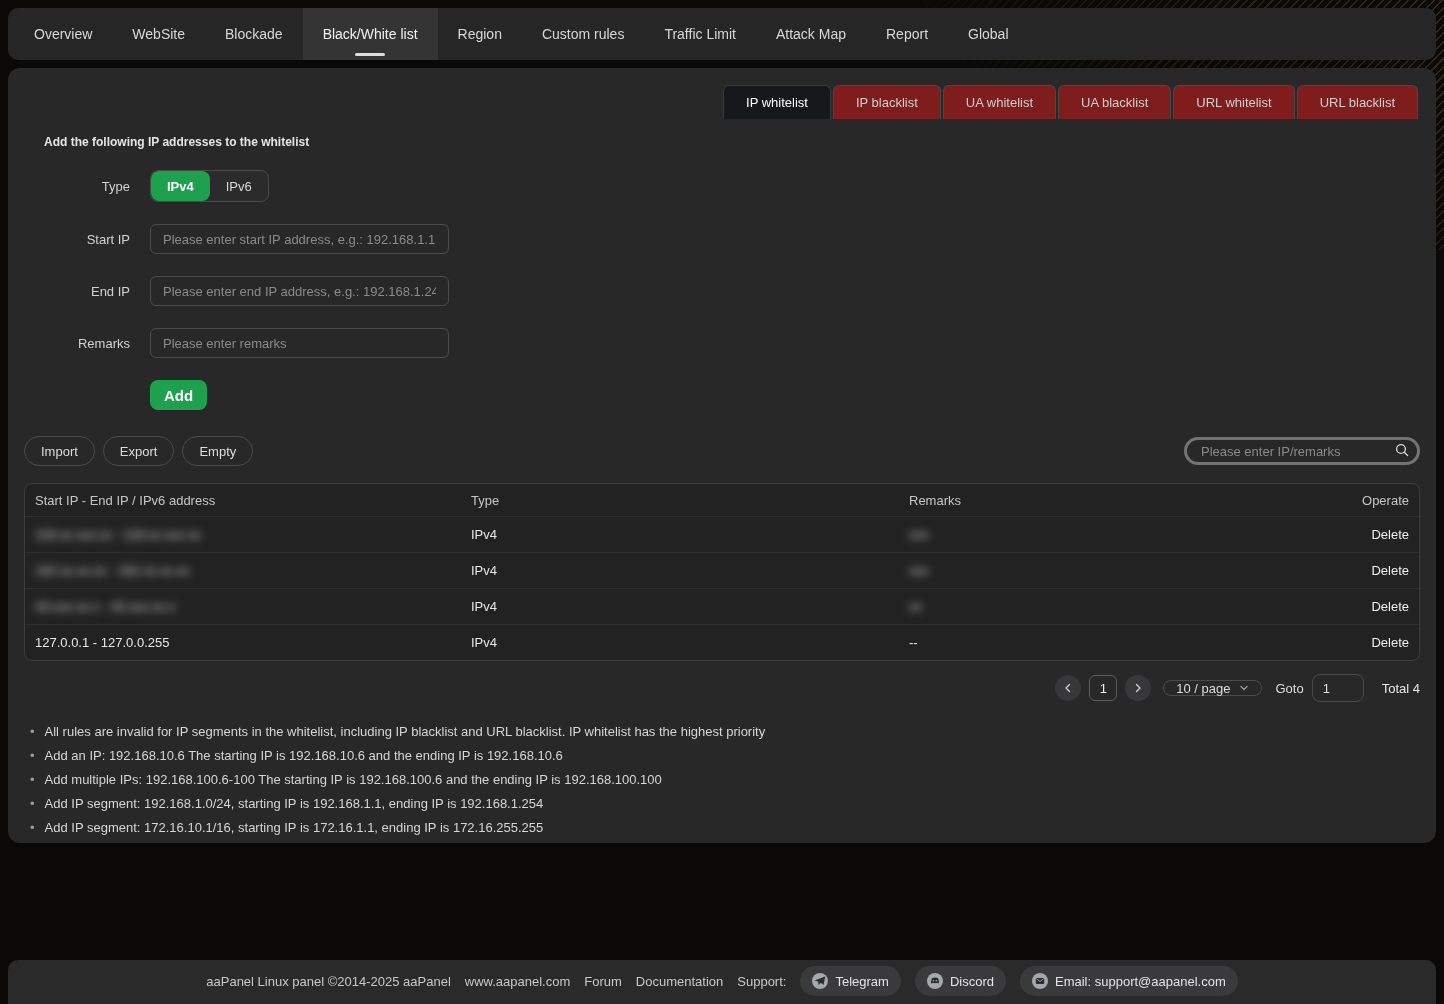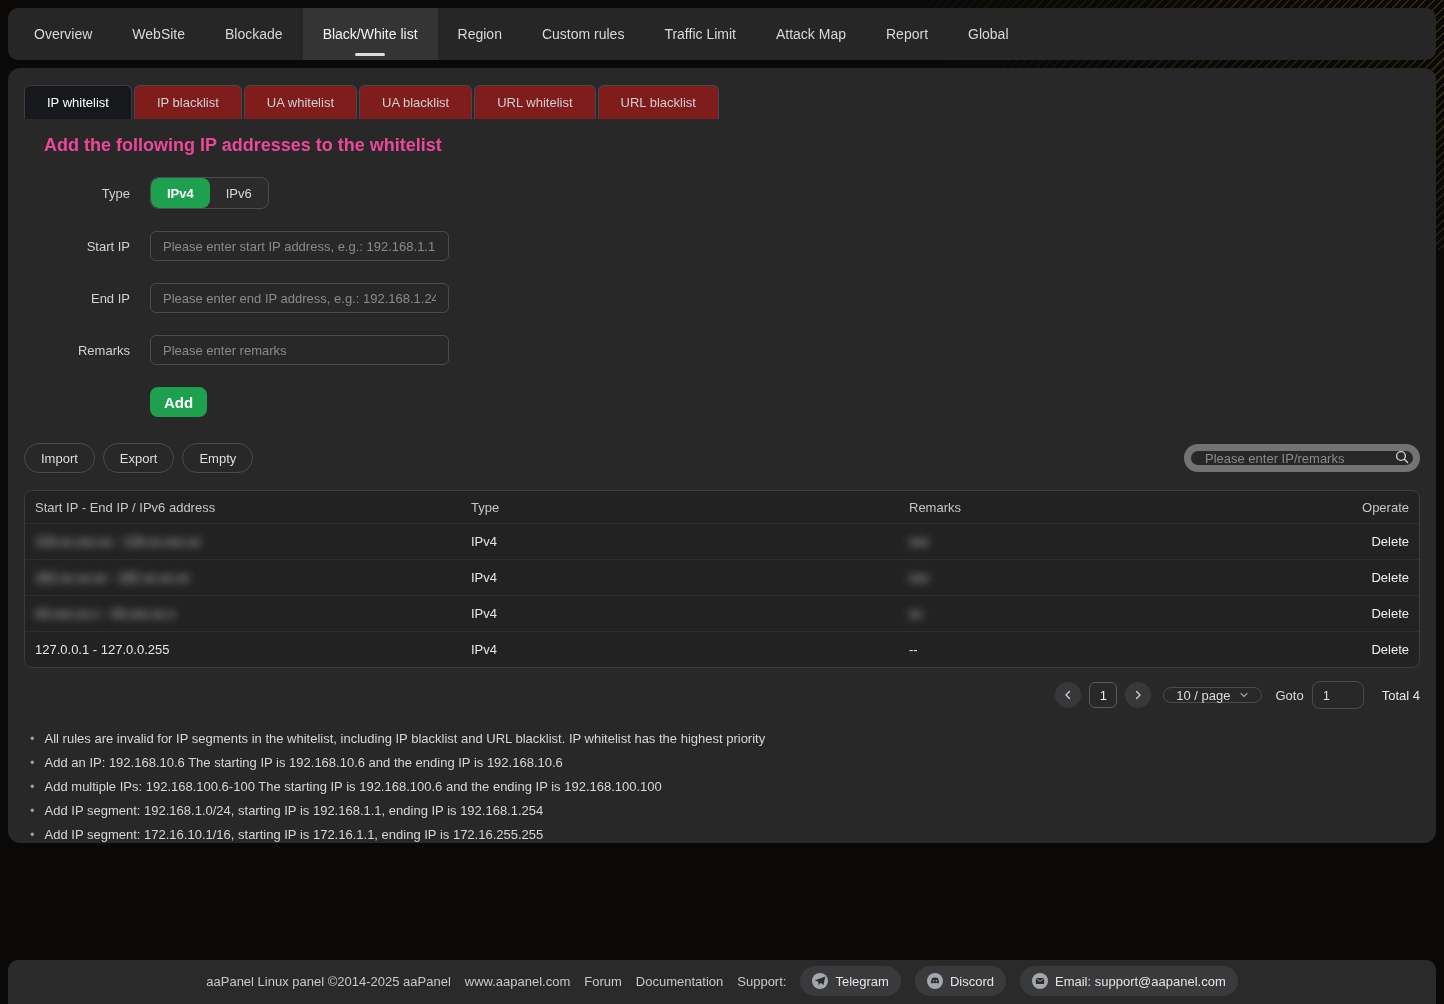--- a/index.html
+++ b/index.html
@@ -30,30 +30,30 @@
   .nav-item.active { background:#343434; color:#f2f2f2; }
   .nav-item.active .nav-underline {
     position:absolute; left:50%; transform:translateX(-50%); bottom:4px;
     width:30px; height:3px; border-radius:2px; background:#dedede;
   }
   .panel {
     position:relative; z-index:1;
     background:#282828; border-radius:12px; height:775px;
     padding:17px 16px 18px;
   }
-  .tabs { display:flex; }
+  .tabs { display:flex;justify-content:flex-end; }
   .tab {
     height:34px; padding:0 22px; display:flex; align-items:center;
     font-size:13px; color:#d0d0d0; background:#7f1d1d; border:1px solid #46484a;
     border-bottom:none; border-radius:6px 6px 0 0; margin-right:2px; cursor:pointer;
     white-space:nowrap;
   }
   .tab.active { background:#17181b; color:#ffffff; border-color:#3a3c3e; }
   .form-area { margin-left:20px; margin-top:16px; }
-  .form-title { font-size:18px; font-weight:bold; color:#ec4899; margin-bottom:21px; }
+  .form-title { font-size:12px; font-weight:bold; color:#e5e5e5; margin-bottom:21px; }
   .frow { display:flex; align-items:center; margin-bottom:22px; }
   .flabel { width:86px; text-align:right; margin-right:20px; font-size:13px; color:#d2d2d2; }
   .seg-group {
     display:inline-flex; border:1px solid #4b4b4b; border-radius:8px;
     height:32px; overflow:hidden; background:#2b2b2b;
   }
   .seg {
     padding:0 16px; display:flex; align-items:center; font-size:13px;
     color:#d8d8d8; cursor:pointer;
   }
@@ -70,21 +70,21 @@
     font-family:"Liberation Sans", sans-serif;
   }
   .toolbar { display:flex; align-items:center; margin-top:4px; }
   .tbtn {
     height:30px; padding:0 16px; border:1px solid #4b4b4b; border-radius:15px;
     background:transparent; color:#ddd; font-size:13px; margin-right:8px; cursor:pointer;
     font-family:"Liberation Sans", sans-serif;
   }
   .search-wrap { margin-left:auto; position:relative; }
   .search-input {
-    width:236px; height:28px; border:7px solid #737373; border-radius:14px;
+    width:236px; height:28px; border:3px solid #737373; border-radius:14px;
     background:transparent; color:#ddd; font-size:13px; padding:0 32px 0 14px; outline:none;
     font-family:"Liberation Sans", sans-serif;
   }
   .search-input::placeholder { color:#8a8a8a; }
   .search-icon { position:absolute; right:10px; top:5px; cursor:pointer; }
   .dtable {
     margin-top:17px; border:1px solid #3c3c3c; border-radius:8px;
     background:#222222; overflow:hidden;
   }
   .thead, .trow {

